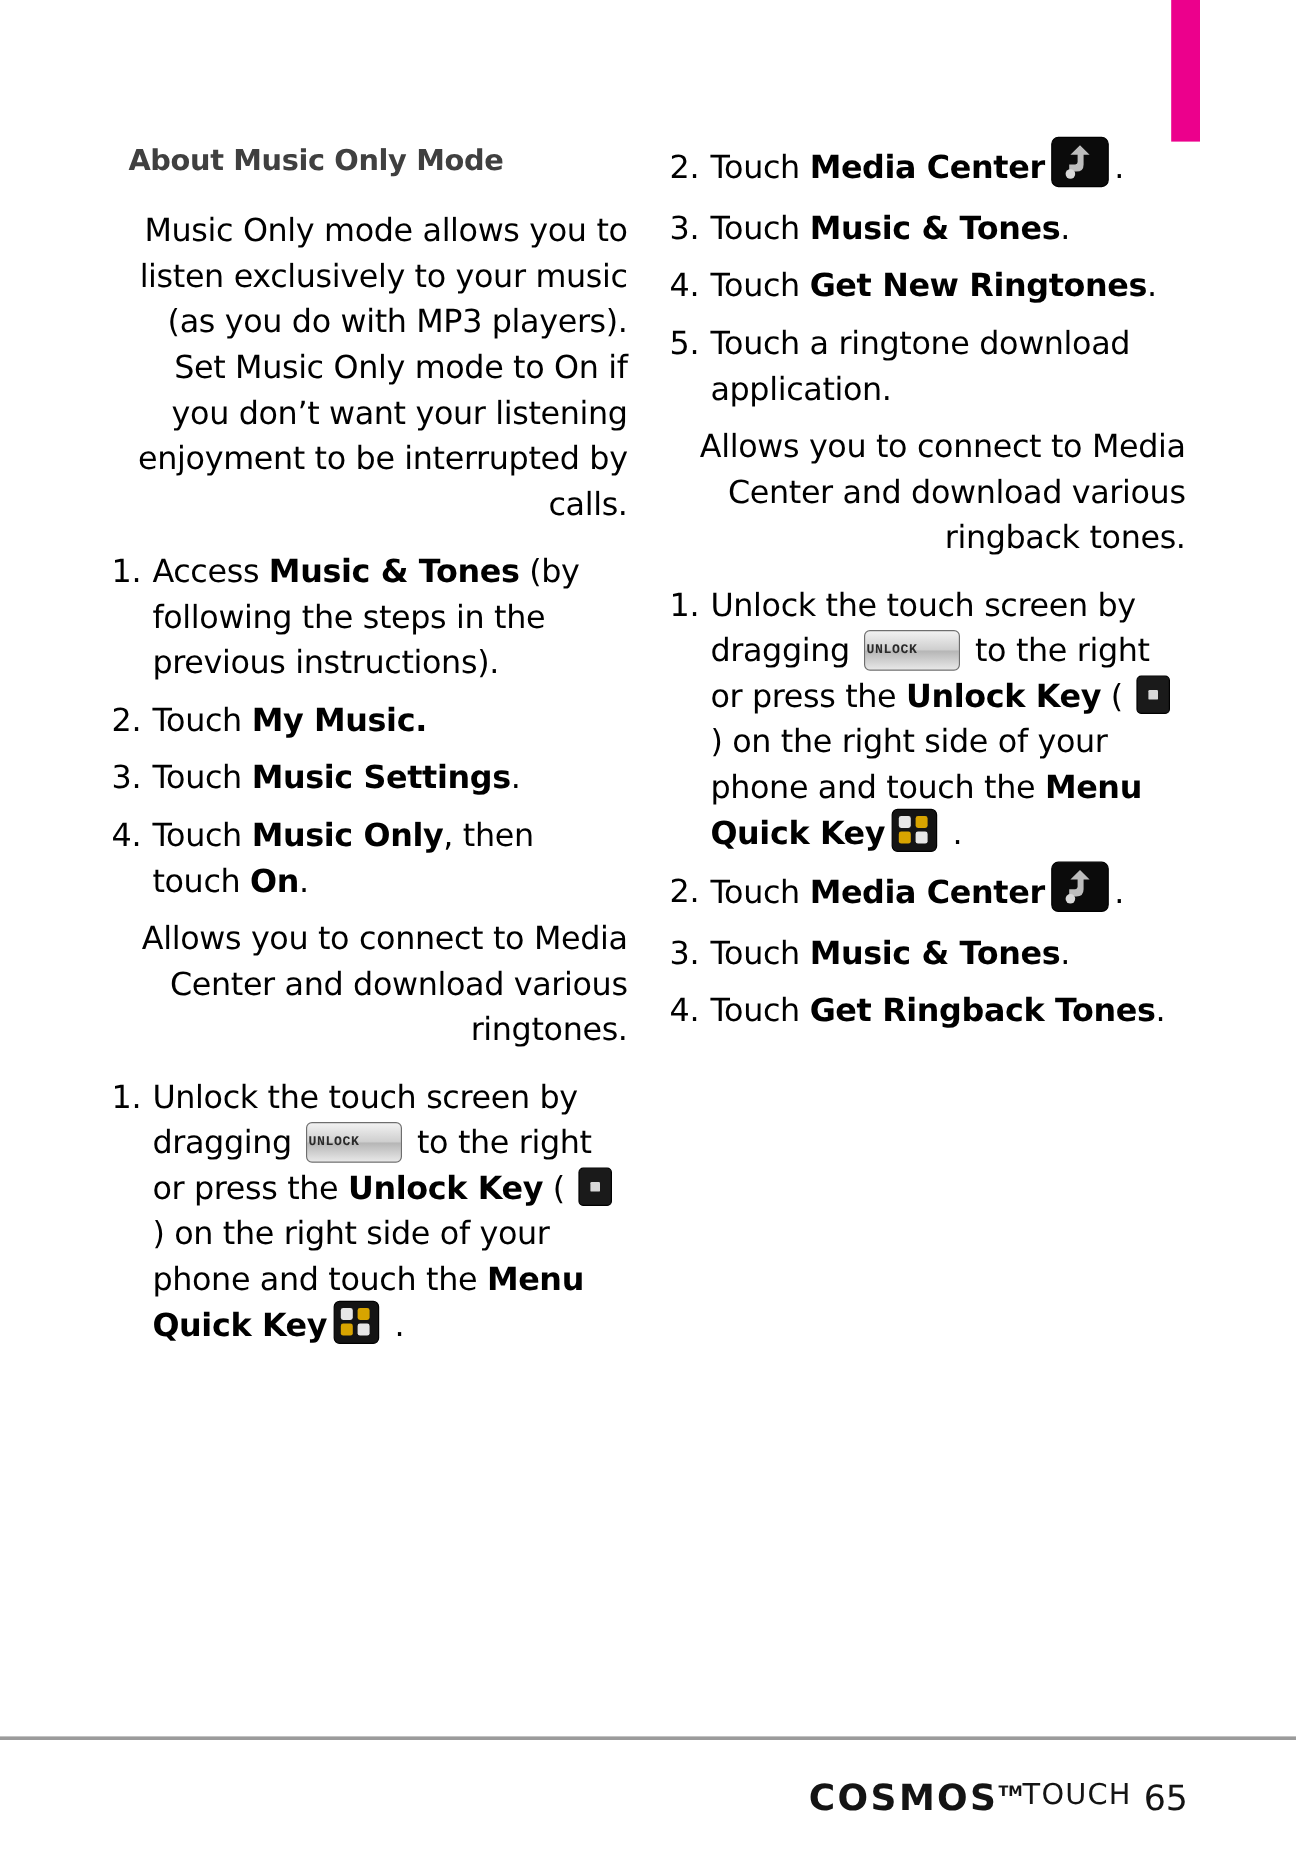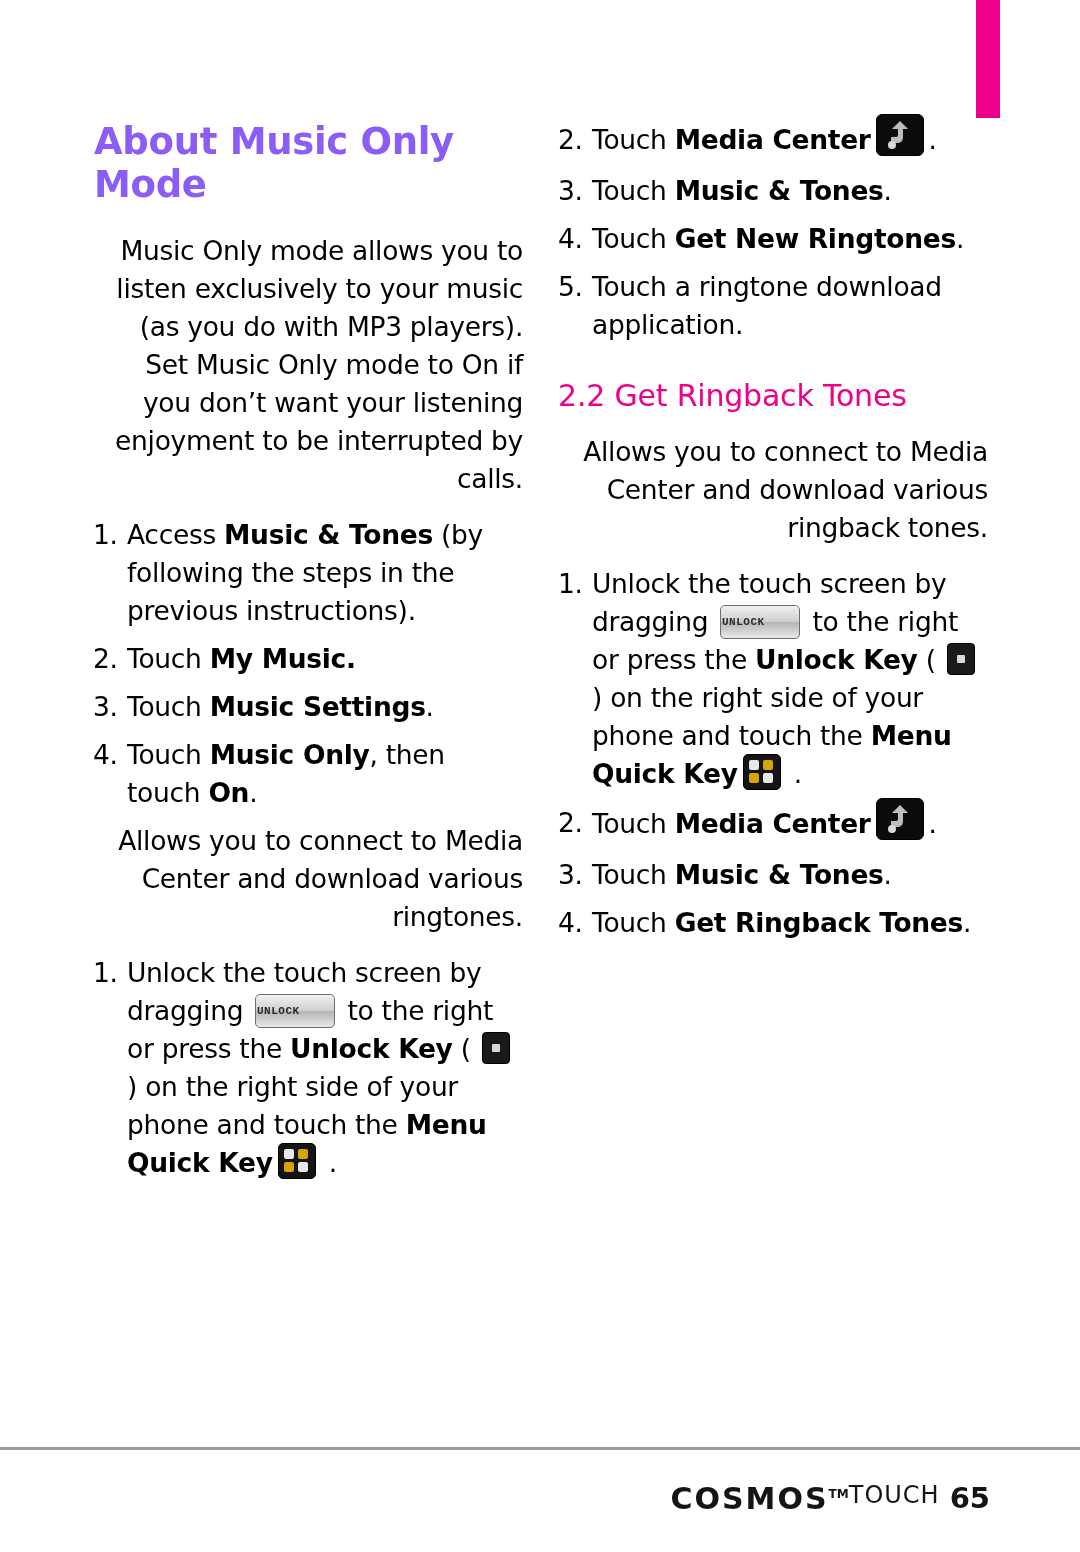--- a/index.html
+++ b/index.html
@@ -36,25 +36,25 @@
   .col {
     position: absolute;
     top: 120px;
     width: 430px;
   }
   .col-left  { left: 93px; }
   .col-right { left: 558px; }
 
   h2.section-head {
     font-family: "DejaVu Sans", sans-serif;
-    font-size: 37px;
+    font-size: 24px;
     font-weight: bold;
-    margin: 0 0 26px 1px;
+    margin: 0 0 26px 14px;
     letter-spacing: -0.3px;
-    color: #8b5cf6;
+    color: #404040;
   }
 
   h1.chapter-head {
     font-family: "DejaVu Sans", sans-serif;
     font-size: 30px;
     font-weight: normal;
     color: #ec008c;
     margin: 34px 0 20px 0;
     letter-spacing: -0.2px;
   }
@@ -210,21 +210,21 @@
   }
   .touchword {
     font-family: "DejaVu Sans", sans-serif;
     font-size: 24px;
     letter-spacing: 1px;
     color: #141414;
   }
   .pagenum {
     font-family: "DejaVu Sans", sans-serif;
     font-size: 29px;
-    font-weight: bold;
+    font-weight: normal;
     color: #141414;
     margin-left: 10px;
   }
 </style>
 </head>
 <body>
 
 <div class="page">
 
   <div class="top-tab"></div>
@@ -275,21 +275,20 @@
       </li>
       <li>
         <span class="num">4.</span><span>Touch </span><b>Get New Ringtones</b><span>.</span>
       </li>
       <li>
         <span class="num">5.</span><span>Touch a ringtone download application.</span>
       </li>
     </ol>
 
 
-    <h1 class="chapter-head">2.2 Get Ringback Tones</h1>
 
     <p class="body-text">Allows you to connect to Media Center and download various ringback tones.</p>
 
     <ol class="steps">
       <li>
         <span class="num">1.</span><span>Unlock the touch screen by dragging </span><span class="ico ico-unlock"><span class="txt">UNLOCK</span></span><span> to the right or press the </span><b>Unlock Key</b><span> ( </span><span class="ico ico-unlockkey"><span class="dot"></span></span><span> ) on the right side of your phone and touch the </span><b>Menu Quick Key</b><span class="ico ico-menukey"><span class="d d1"></span><span class="d d2"></span><span class="d d3"></span><span class="d d4"></span></span><span> .</span>
       </li>
       <li>
         <span class="num">2.</span><span>Touch </span><b>Media Center</b><span class="ico ico-media"><svg width="46" height="40" viewBox="0 0 46 40">
               <path d="M23 6 L31 14 L26 14 L26 22 Q26 28 20 28 L14 28 L14 22 L19 22 Q21 22 21 20 L21 14 L15 14 Z" fill="#bdbdbd"></path>

